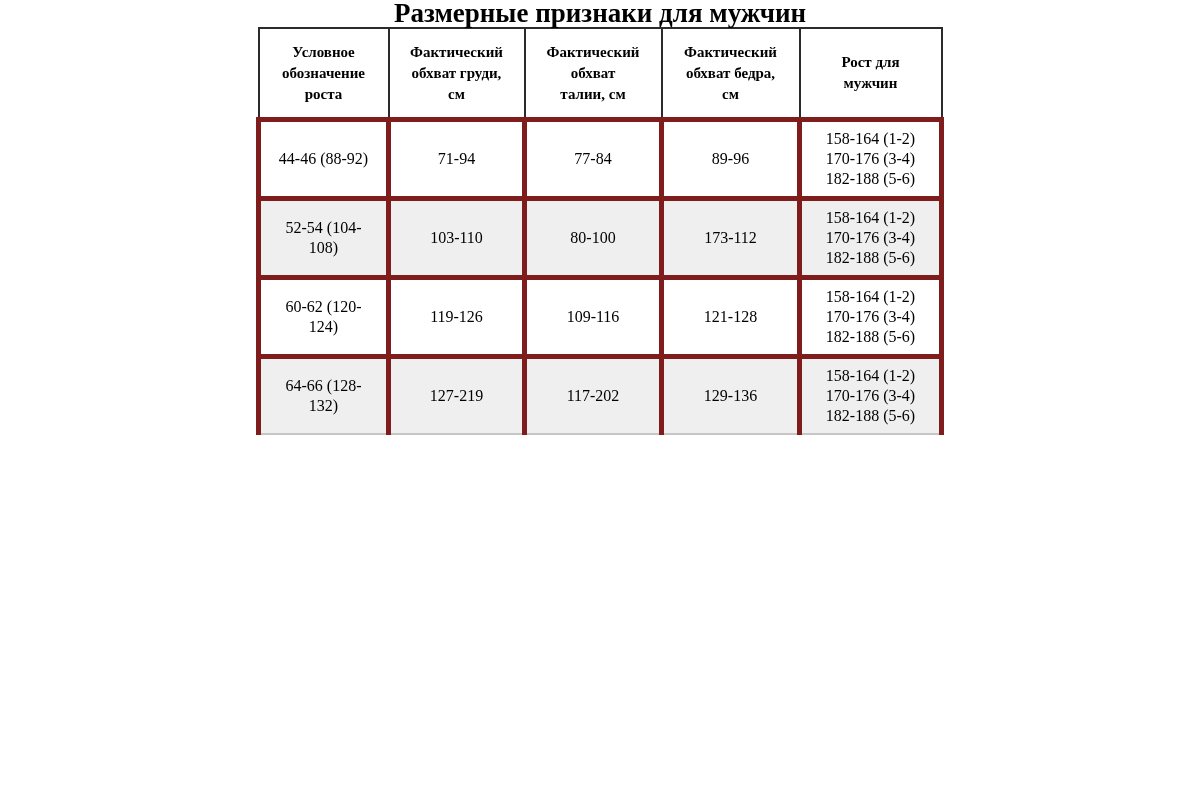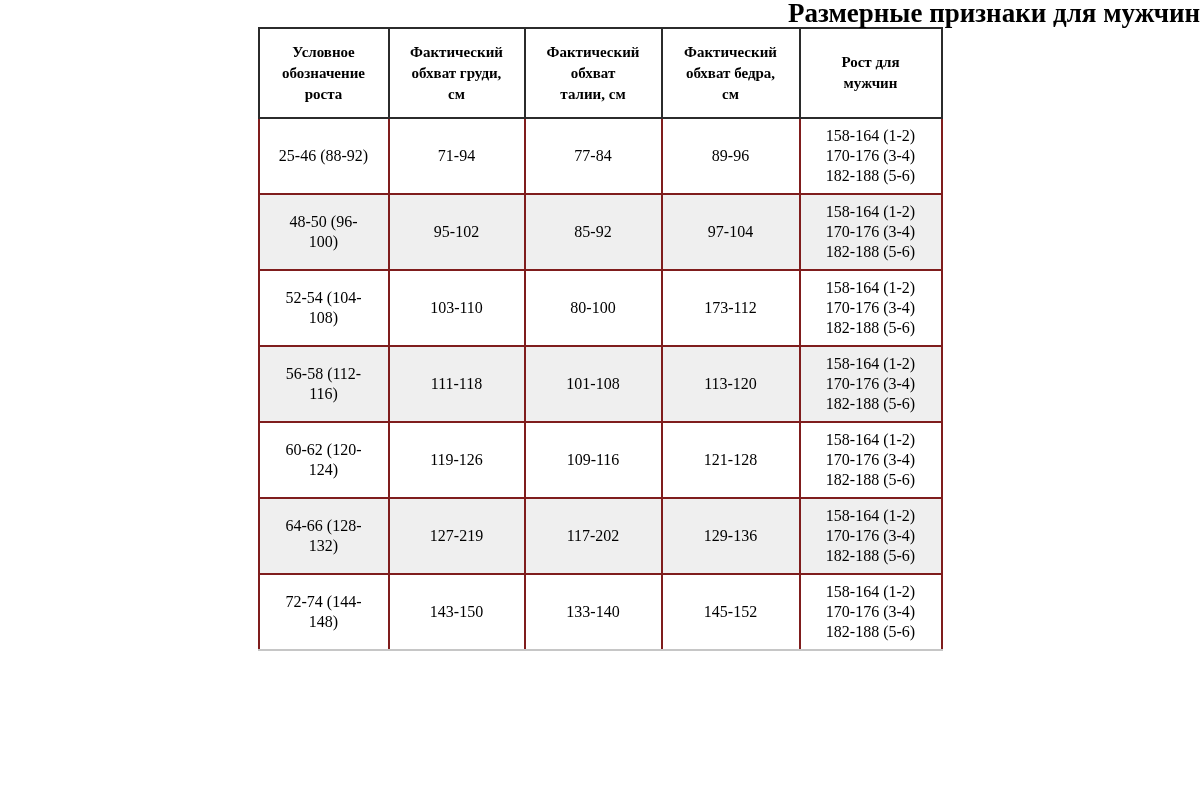--- a/index.html
+++ b/index.html
@@ -11,21 +11,21 @@
     width: 1200px;
     height: 800px;
     overflow: hidden;
     font-family: "Liberation Serif", "DejaVu Serif", serif;
     color: #000000;
   }
   .page-title {
     margin: 0 auto;
     width: 1200px;
     height: 27px;
-    text-align: right;
+    text-align: center;
     font-size: 27px;
     font-weight: bold;
     line-height: 26px;
     white-space: nowrap;
     letter-spacing: 0px;
   }
   table.size-table {
     width: 683px;
     margin: 0 auto;
     border-collapse: collapse;
@@ -37,21 +37,21 @@
     height: 88px;
     font-size: 15px;
     font-weight: bold;
     text-align: center;
     vertical-align: middle;
     white-space: pre-line;
     line-height: 21px;
     padding: 0 6px;
   }
   table.size-table td {
-    border: 2px solid #7f1d1d;
+    border: 5px solid #7f1d1d;
     height: 74px;
     font-size: 16px;
     text-align: center;
     vertical-align: middle;
     white-space: pre-line;
     line-height: 20px;
     padding: 0 8px;
   }
   table.size-table tbody tr:nth-child(even) td {
     background: #efefef;
@@ -91,54 +91,34 @@
 талии, см</th>
       <th>Фактический
 обхват бедра,
 см</th>
       <th>Рост для
 мужчин</th>
     </tr>
   </thead>
   <tbody>
     <tr>
-      <td>25-46 (88-92)</td>
+      <td>44-46 (88-92)</td>
       <td>71-94</td>
       <td>77-84</td>
       <td>89-96</td>
-      <td>158-164 (1-2)
-170-176 (3-4)
-182-188 (5-6)</td>
-    </tr>
-    <tr>
-      <td>48-50 (96-
-100)</td>
-      <td>95-102</td>
-      <td>85-92</td>
-      <td>97-104</td>
       <td>158-164 (1-2)
 170-176 (3-4)
 182-188 (5-6)</td>
     </tr>
     <tr>
       <td>52-54 (104-
 108)</td>
       <td>103-110</td>
       <td>80-100</td>
       <td>173-112</td>
-      <td>158-164 (1-2)
-170-176 (3-4)
-182-188 (5-6)</td>
-    </tr>
-    <tr>
-      <td>56-58 (112-
-116)</td>
-      <td>111-118</td>
-      <td>101-108</td>
-      <td>113-120</td>
       <td>158-164 (1-2)
 170-176 (3-4)
 182-188 (5-6)</td>
     </tr>
     <tr>
       <td>60-62 (120-
 124)</td>
       <td>119-126</td>
       <td>109-116</td>
       <td>121-128</td>
@@ -149,24 +129,14 @@
     <tr>
       <td>64-66 (128-
 132)</td>
       <td>127-219</td>
       <td>117-202</td>
       <td>129-136</td>
       <td>158-164 (1-2)
 170-176 (3-4)
 182-188 (5-6)</td>
     </tr>
-    <tr>
-      <td>72-74 (144-
-148)</td>
-      <td>143-150</td>
-      <td>133-140</td>
-      <td>145-152</td>
-      <td>158-164 (1-2)
-170-176 (3-4)
-182-188 (5-6)</td>
-    </tr>
   </tbody>
 </table>
 
 </body></html>

